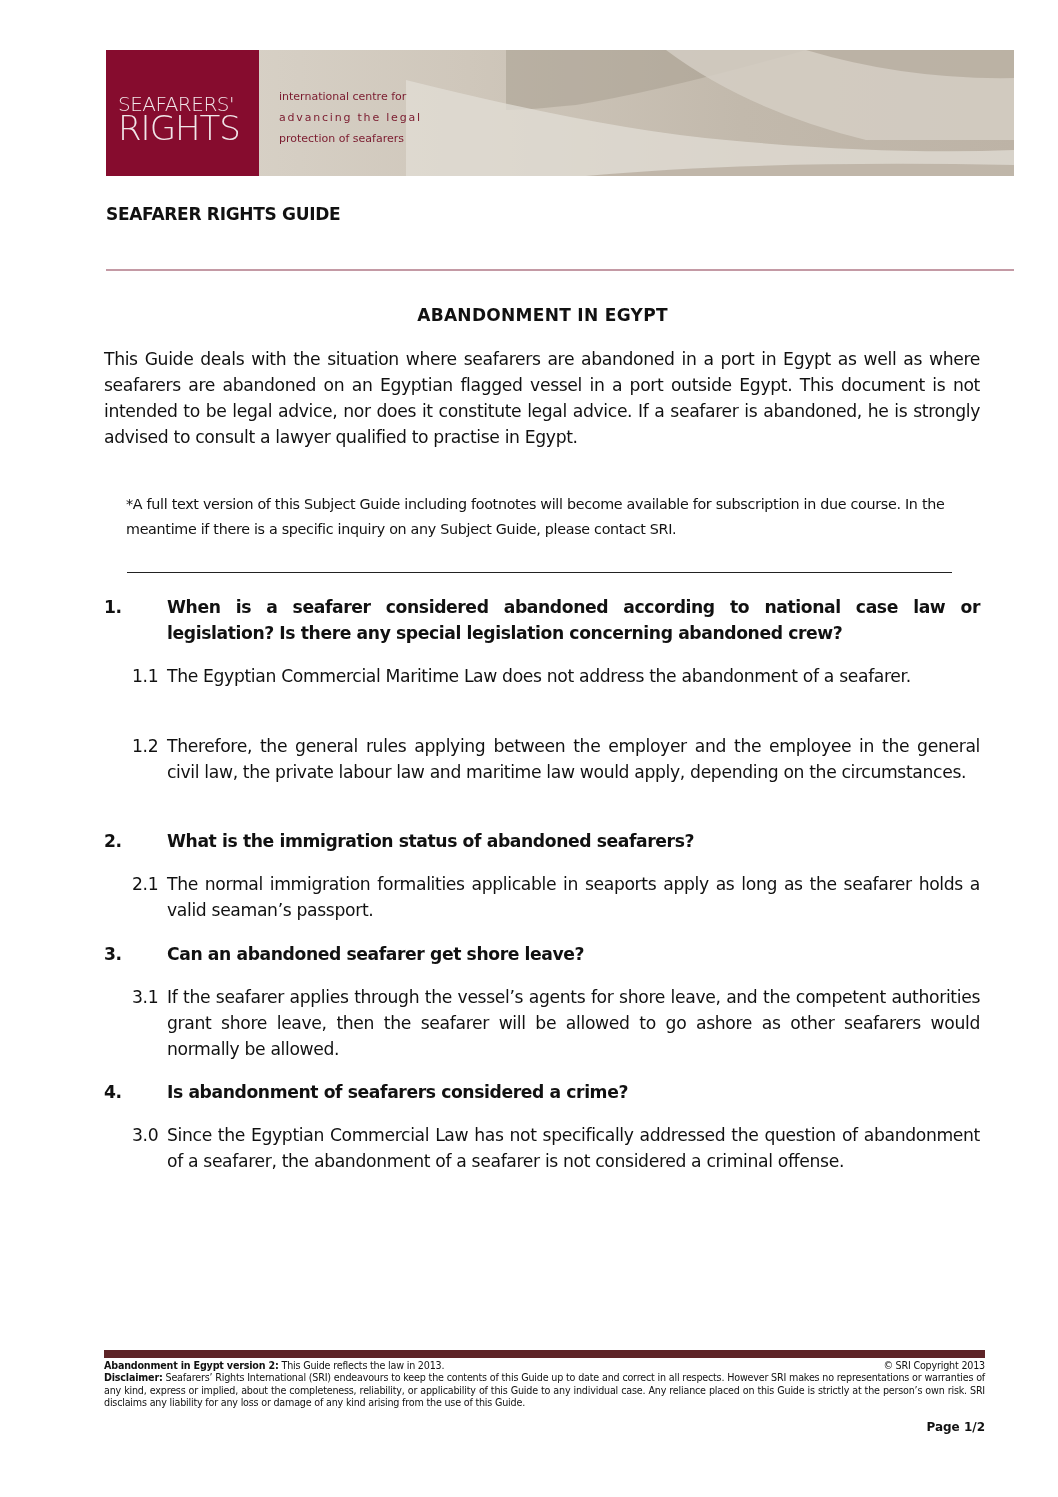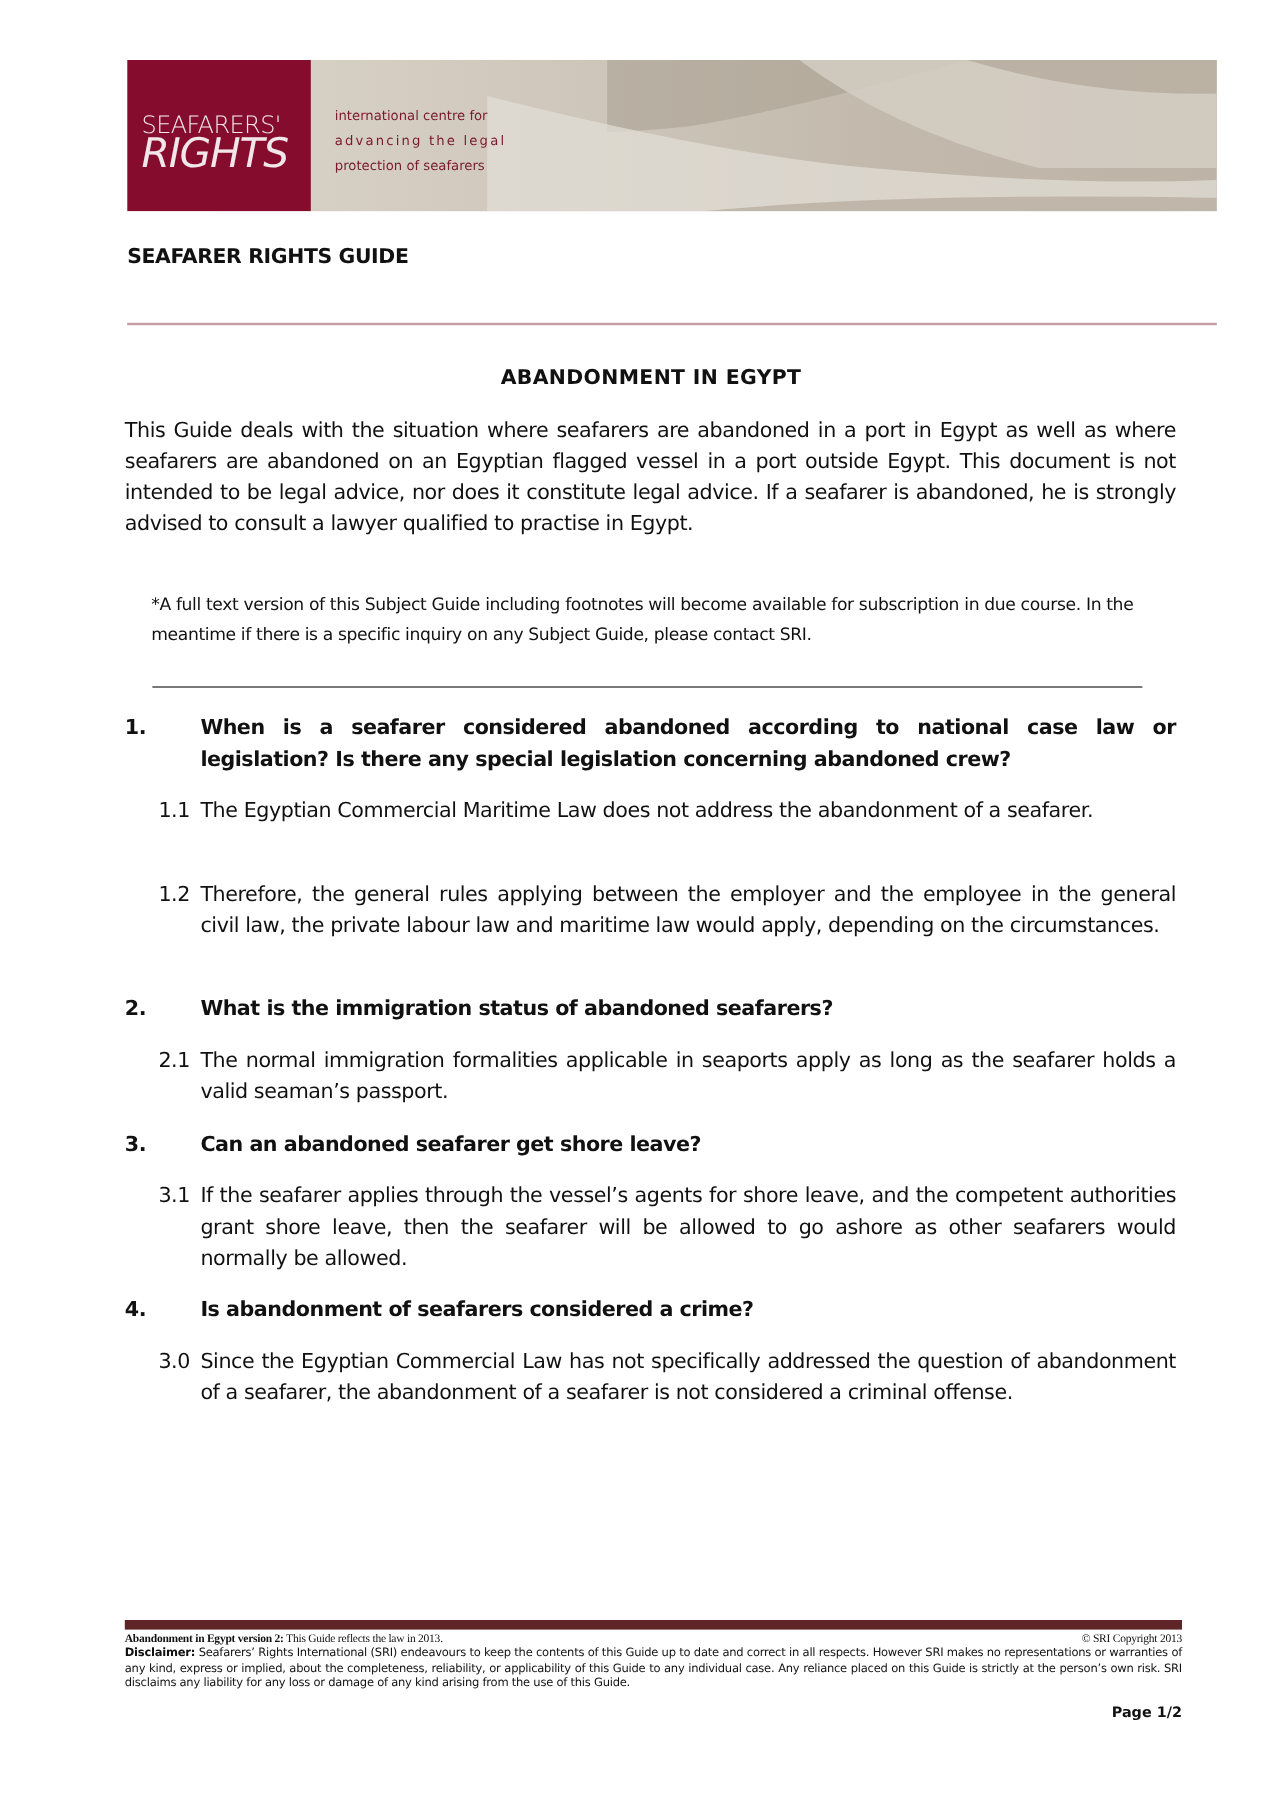--- a/index.html
+++ b/index.html
@@ -2,21 +2,21 @@
 <html><head>
 <meta charset="utf-8">
 <style>
   html, body { margin:0; padding:0; background:#ffffff; }
   body { width:1058px; height:1497px; position:relative; overflow:hidden; font-family:"DejaVu Sans", sans-serif; color:#111; }
 
   .banner { position:absolute; left:106px; top:50px; width:908px; height:126px; overflow:hidden;
             background:linear-gradient(90deg,#dcd6cc 0%, #cfc7bb 40%, #c2b9ac 70%, #bdb3a6 100%); }
   .logo-box { position:absolute; left:0; top:0; width:153px; height:126px; background:#860c2e; }
   .logo-line1 { position:absolute; left:12px; top:42px; font-family:"DejaVu Sans", sans-serif; font-size:20px; letter-spacing:-0.5px; color:#f1e6e9; font-weight:300; }
-  .logo-line2 { position:absolute; left:12px; top:58px; font-family:"DejaVu Sans", sans-serif; font-size:34px; letter-spacing:-1px; color:#f1e6e9; font-weight:300;font-style:italic; }
+  .logo-line2 { position:absolute; left:12px; top:58px; font-family:"DejaVu Sans", sans-serif; font-size:34px; letter-spacing:-1px; color:#f1e6e9; font-weight:300; }
   .tagline { position:absolute; left:173px; top:36px; font-family:"DejaVu Sans", sans-serif; font-size:11px; line-height:21px; color:#7a1a2e; }
   .tagline div:nth-child(2) { letter-spacing:1.8px; }
   .banner svg { position:absolute; left:0; top:0; }
 
   .subject-guide { position:absolute; left:106px; top:204px; font-family:"DejaVu Sans", sans-serif; font-weight:bold; font-size:17px; letter-spacing:-0.3px; }
   .rule-top { position:absolute; left:106px; top:269px; width:908px; height:2px; background:#c49aa5; }
   .doc-title { position:absolute; left:0; width:1085px; text-align:center; top:305px; font-weight:bold; font-size:17px; letter-spacing:0.3px; }
 
   .intro { position:absolute; left:104px; top:346px; width:876px; font-size:17.2px; line-height:26px; text-align:justify; letter-spacing:-0.35px; }
   .note { position:absolute; left:126px; top:492px; width:850px; font-size:14.3px; line-height:25px; letter-spacing:-0.3px; }
@@ -24,21 +24,21 @@
 
   .q { position:absolute; left:104px; font-weight:bold; font-size:17.2px; line-height:26px; letter-spacing:-0.4px; }
   .q .num { position:absolute; left:0; top:0; }
   .q .txt { position:absolute; left:63px; top:0; width:813px; text-align:justify; }
   .p { position:absolute; left:104px; font-size:17.2px; line-height:26px; letter-spacing:-0.35px; }
   .p .num { position:absolute; left:0; top:0;margin-left:28px; }
   .p .txt { position:absolute; left:63px; top:0; width:813px; text-align:justify; }
 
   .footer-bar { position:absolute; left:104px; top:1350px; width:881px; height:8px; background:#5e2427; }
   .footer { position:absolute; left:104px; top:1360px; width:881px; font-size:9.6px; line-height:12.3px; letter-spacing:-0.2px; }
-  .footer .row1 { display:flex; justify-content:space-between;font-family:Liberation Serif, serif; }
+  .footer .row1 { display:flex; justify-content:space-between; }
   .footer .disc { text-align:justify; }
   .b { font-weight:bold; }
   .page-num { position:absolute; right:73px; top:1420px; font-weight:bold; font-size:12px; }
 </style>
 </head>
 <body>
 
 <div class="banner">
   <svg width="908" height="126" viewBox="0 0 908 126">
     <path d="M400 0 L700 0 Q560 40 470 55 Q420 60 400 60 Z" fill="#a89e90" opacity="0.55"></path>

